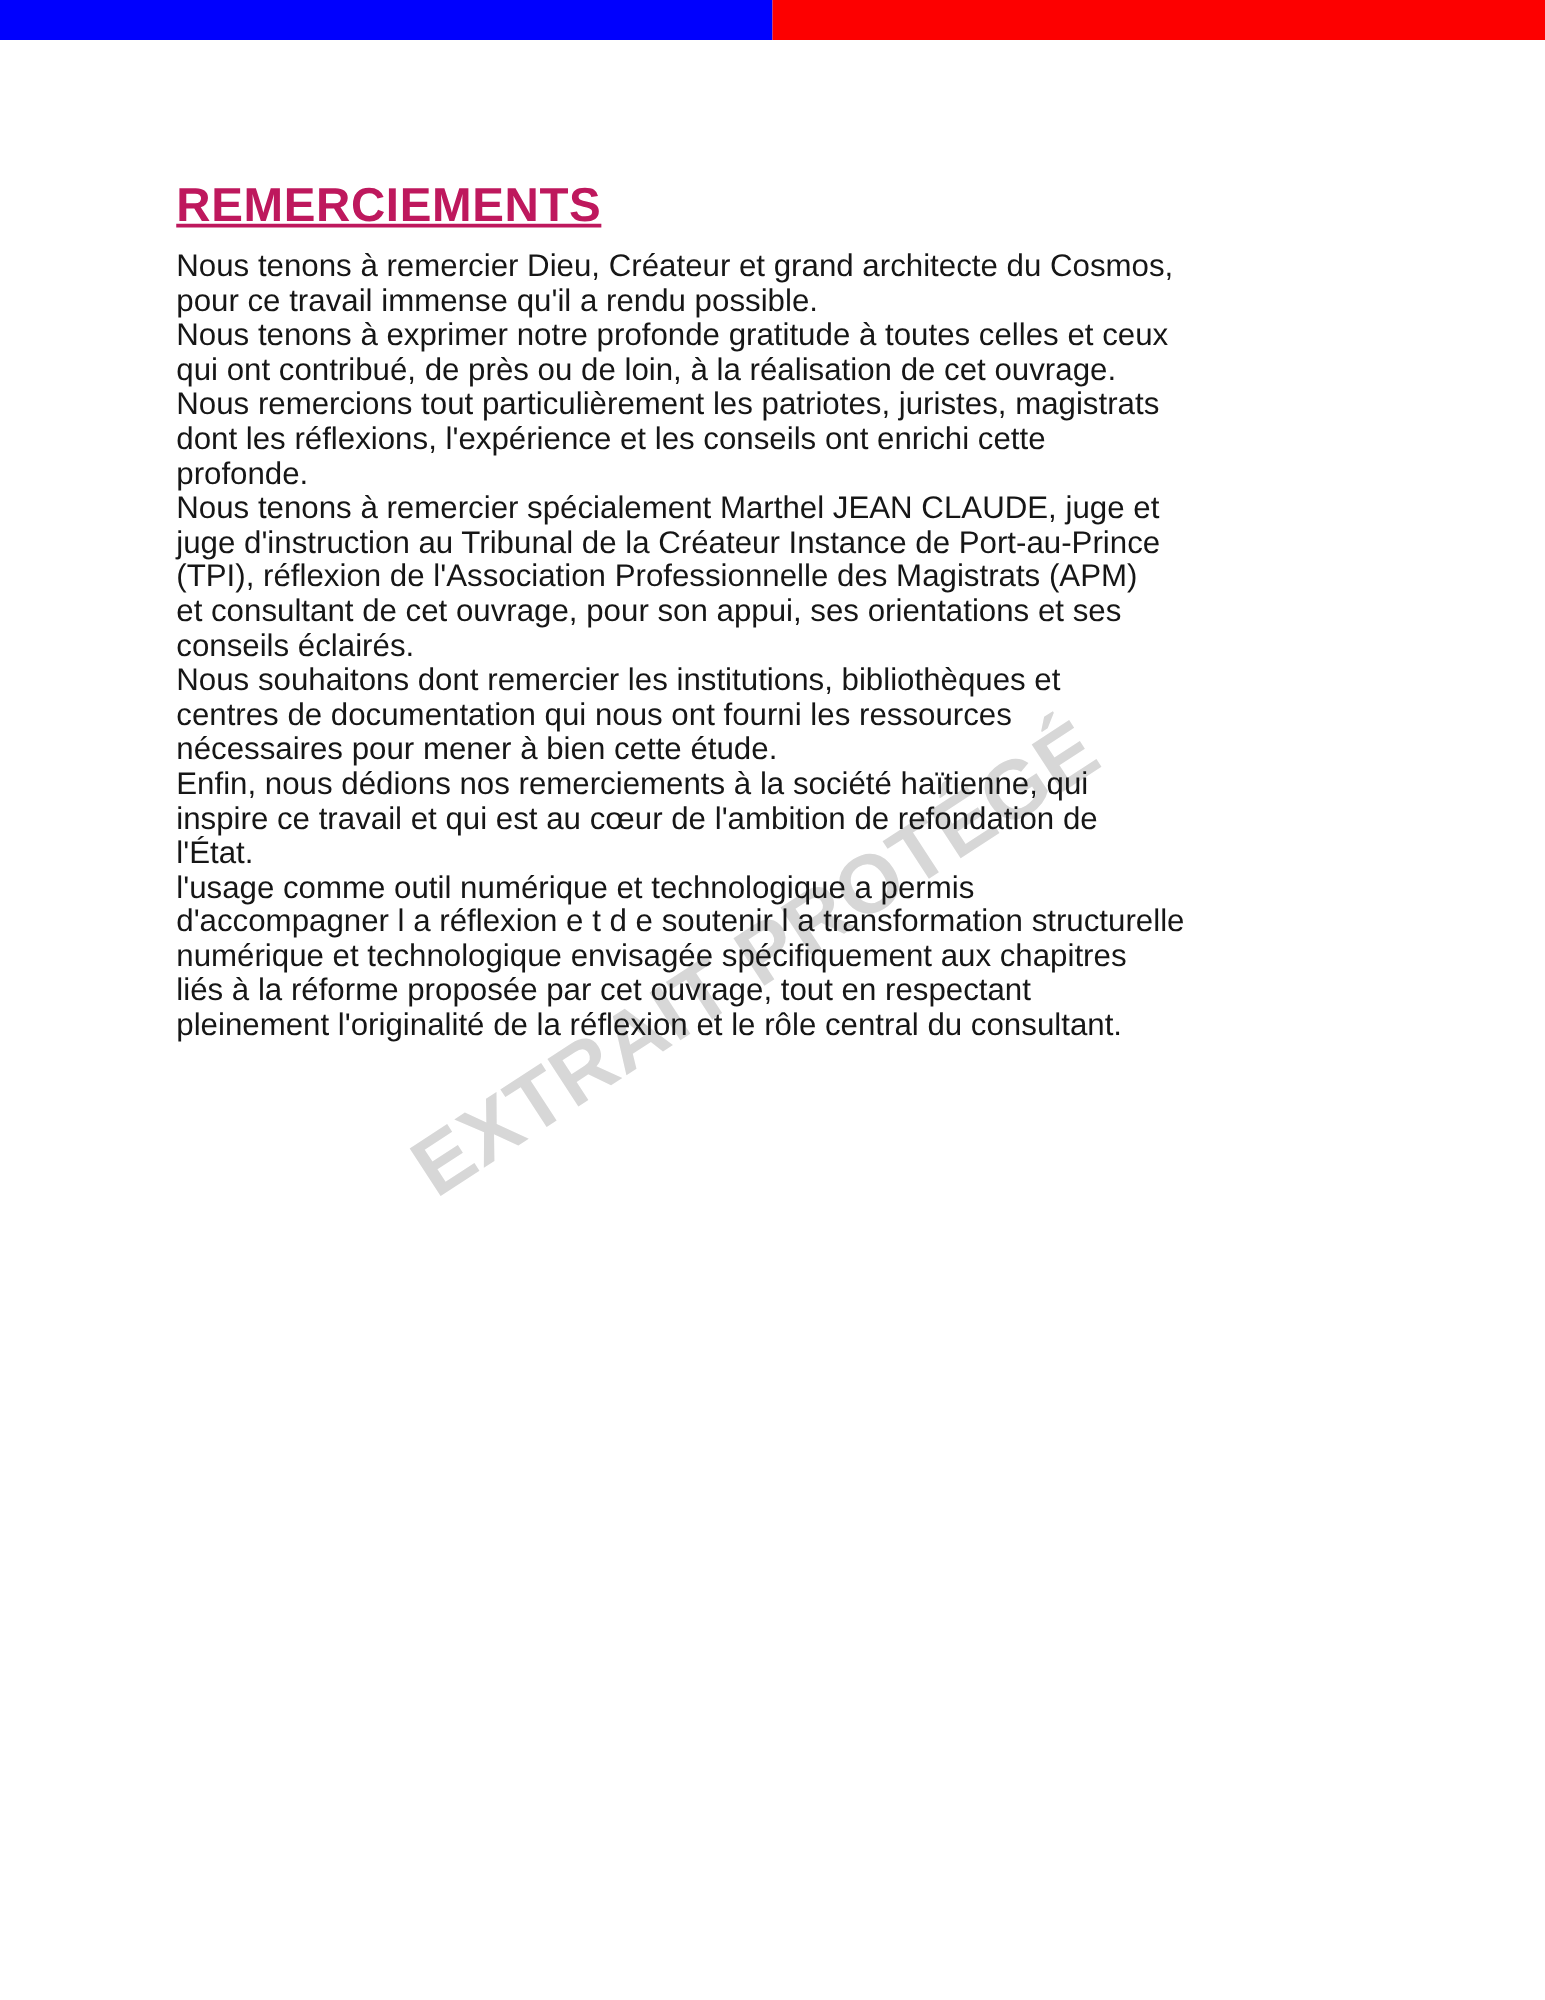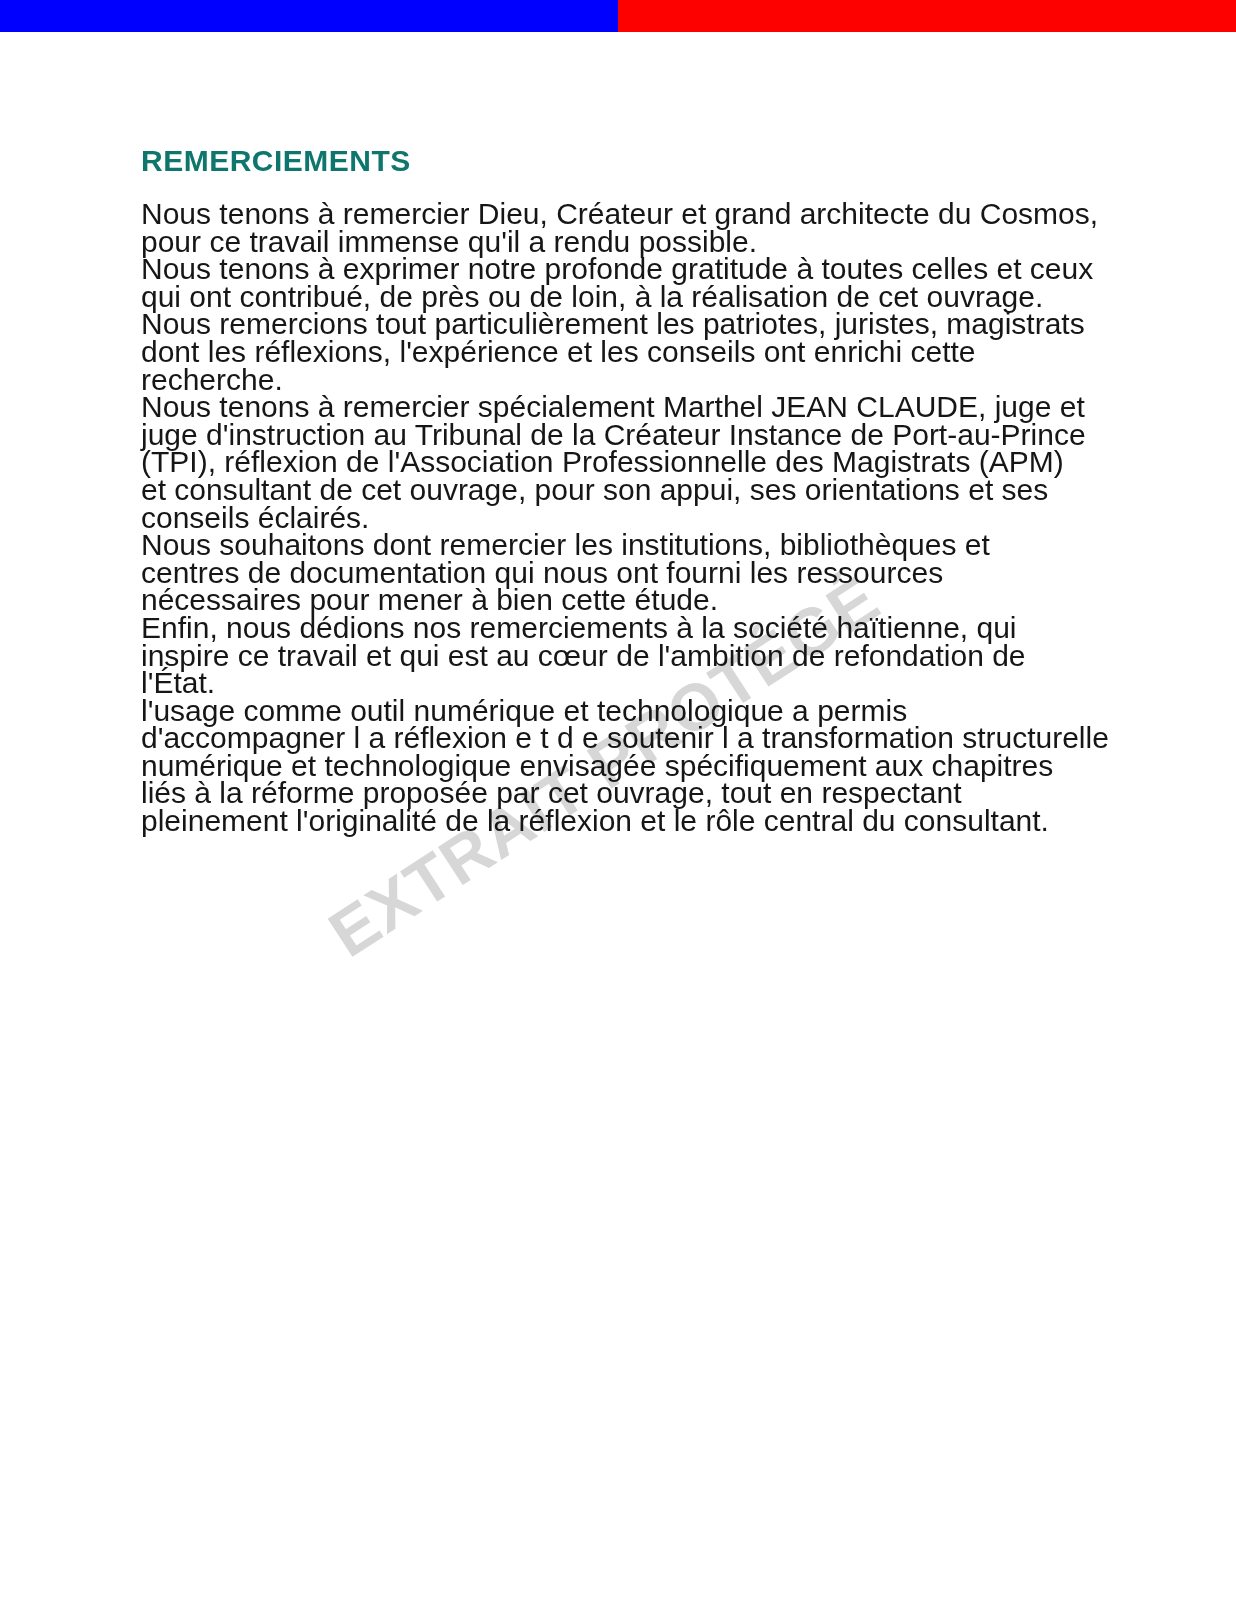--- a/index.html
+++ b/index.html
@@ -37,32 +37,33 @@
     letter-spacing: 1px;
     white-space: nowrap;
     z-index: 1;
     user-select: none;
   }
   .doc-title {
     position: absolute;
     left: 141px;
     top: 144px;
     margin: 0;
-    font-size: 30px;
+    font-size: 38px;
     font-weight: bold;
-    color: #0f766e;
+    color: #be185d;
     letter-spacing: 0.5px;
     z-index: 2;
+    text-decoration: underline;
   }
   .doc-body {
     position: absolute;
     left: 141px;
     top: 200px;
     width: 740px;
-    font-size: 30px;
+    font-size: 25px;
     line-height: 27.6px;
     color: #161616;
     z-index: 2;
   }
   .para {
     margin: 0;
     padding: 0;
   }
   .line {
     white-space: pre;
@@ -87,21 +88,21 @@
         <div class="line">Nous tenons à remercier Dieu, Créateur et grand architecte du Cosmos,</div>
         <div class="line">pour ce travail immense qu'il a rendu possible.</div>
       </div>
       <div class="para">
         <div class="line">Nous tenons à exprimer notre profonde gratitude à toutes celles et ceux</div>
         <div class="line">qui ont contribué, de près ou de loin, à la réalisation de cet ouvrage.</div>
       </div>
       <div class="para">
         <div class="line">Nous remercions tout particulièrement les patriotes, juristes, magistrats</div>
         <div class="line">dont les réflexions, l'expérience et les conseils ont enrichi cette</div>
-        <div class="line">recherche.</div>
+        <div class="line">profonde.</div>
       </div>
       <div class="para">
         <div class="line">Nous tenons à remercier spécialement Marthel JEAN CLAUDE, juge et</div>
         <div class="line">juge d'instruction au Tribunal de la Créateur Instance de Port-au-Prince</div>
         <div class="line">(TPI), réflexion de l'Association Professionnelle des Magistrats (APM)</div>
         <div class="line">et consultant de cet ouvrage, pour son appui, ses orientations et ses</div>
         <div class="line">conseils éclairés.</div>
       </div>
       <div class="para">
         <div class="line">Nous souhaitons dont remercier les institutions, bibliothèques et</div>

